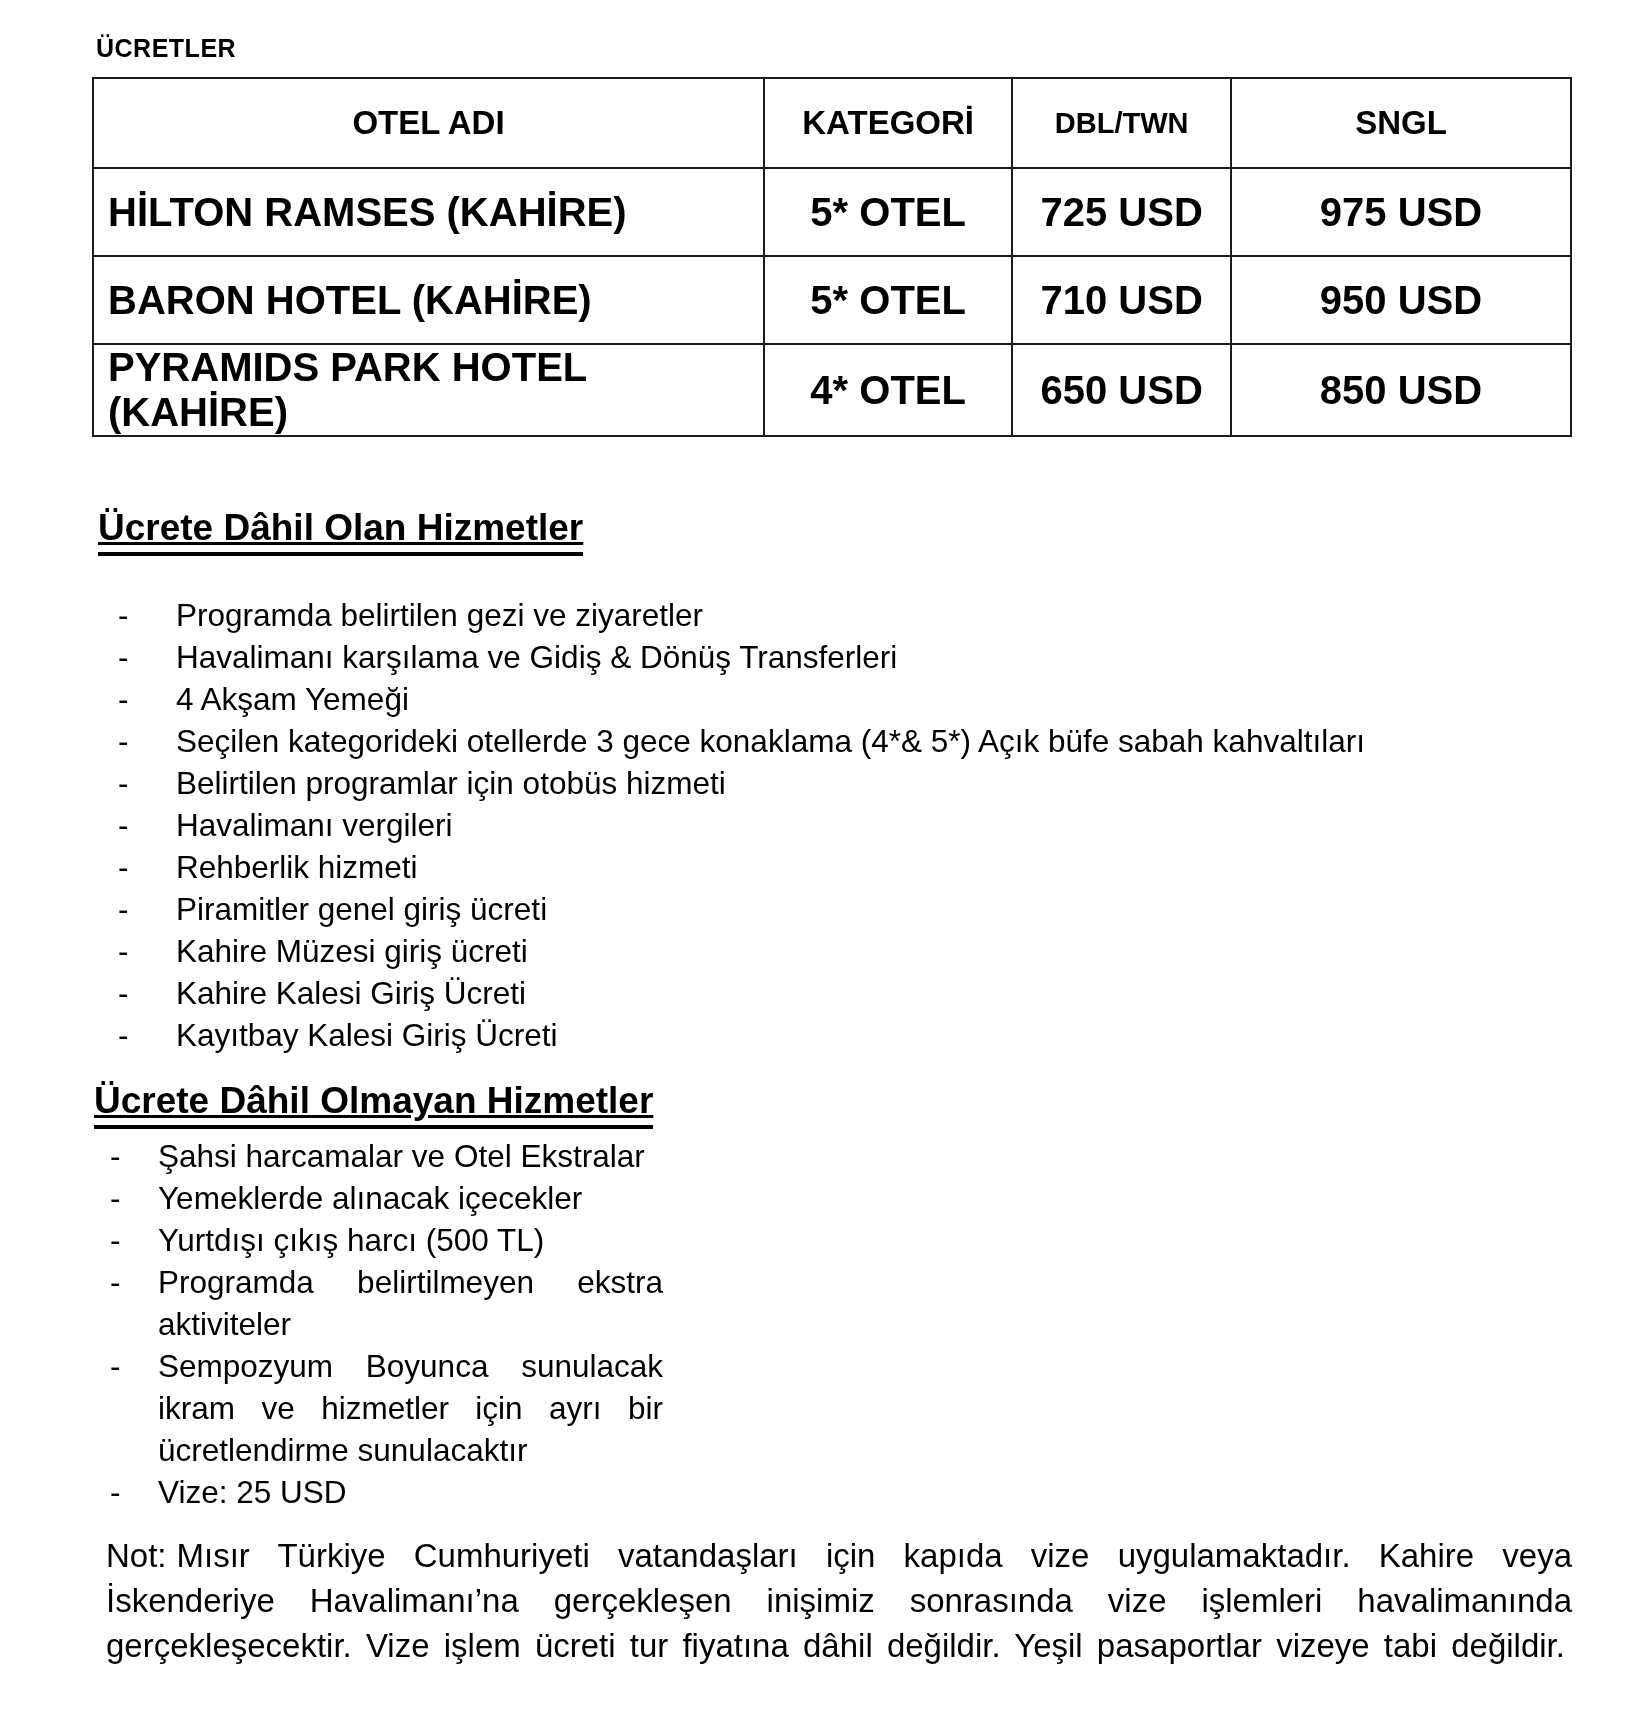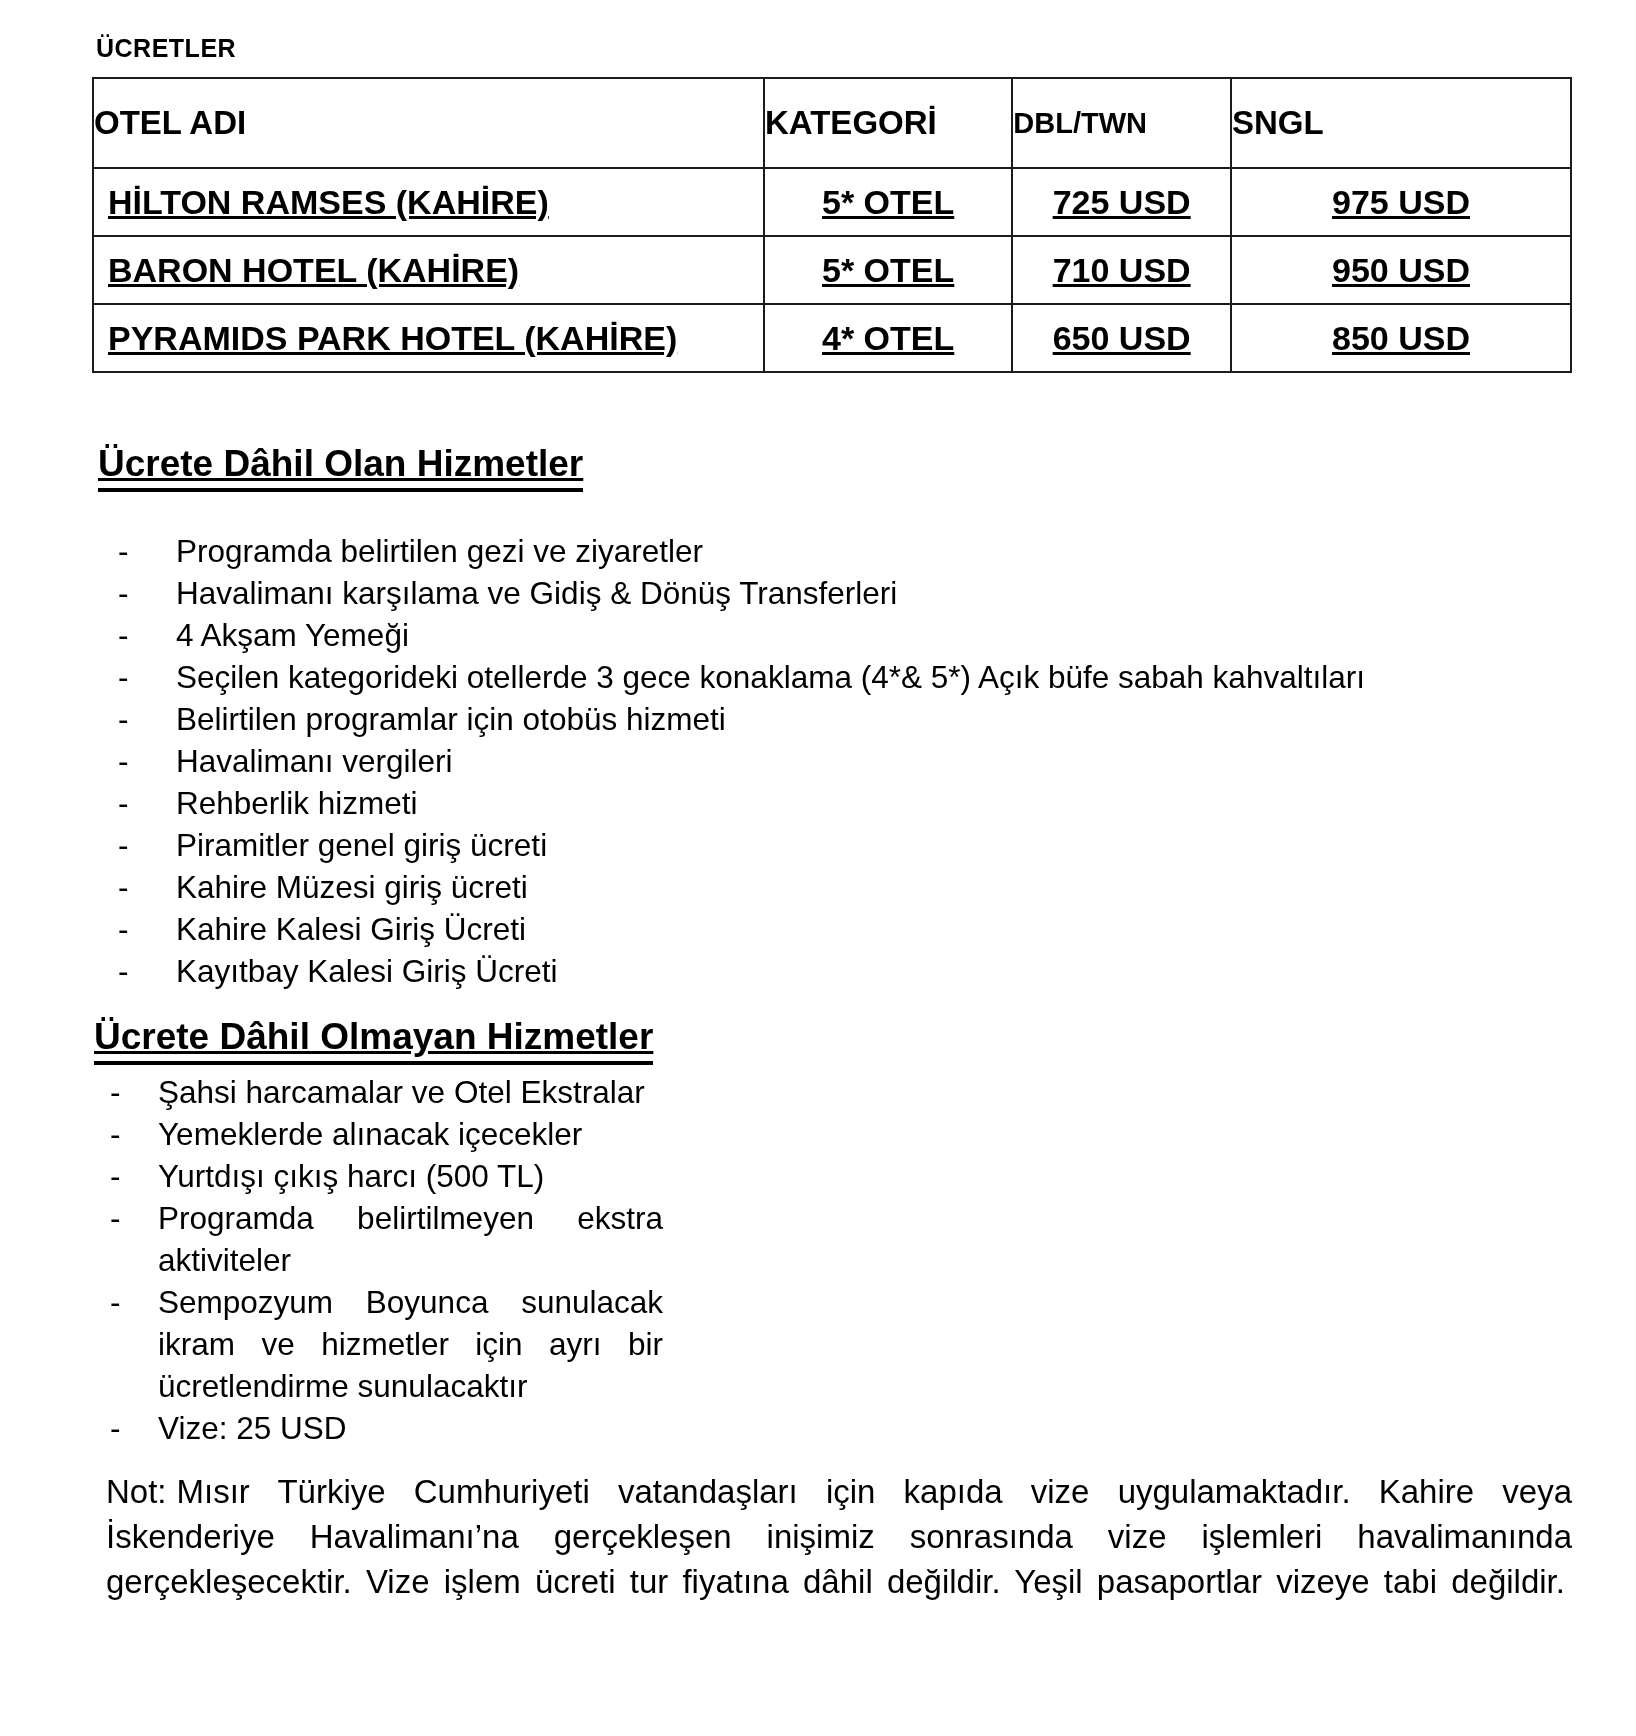--- a/index.html
+++ b/index.html
@@ -29,29 +29,28 @@
   }
   table.price-table th,
   table.price-table td {
     border: 2px solid #1c1c1c;
     font-weight: bold;
     vertical-align: middle;
   }
   table.price-table th {
     height: 90px;
     font-size: 33px;
-    text-align: left;
+    text-align: center;
     margin-left: 12px;
   }
   table.price-table th.small-head { font-size: 29px; }
   table.price-table td {
-    height: 68px;
-    font-size: 34px;
+    height: 88px;
+    font-size: 40px;
     text-align: center;
-    text-decoration: underline;
   }
   table.price-table td.hotel-name {
     text-align: left;
     padding-left: 14px;
   }
   col.c-hotel { width: 45.4%; }
   col.c-cat   { width: 16.8%; }
   col.c-dbl   { width: 14.8%; }
   col.c-sngl  { width: 23.0%; }
 

